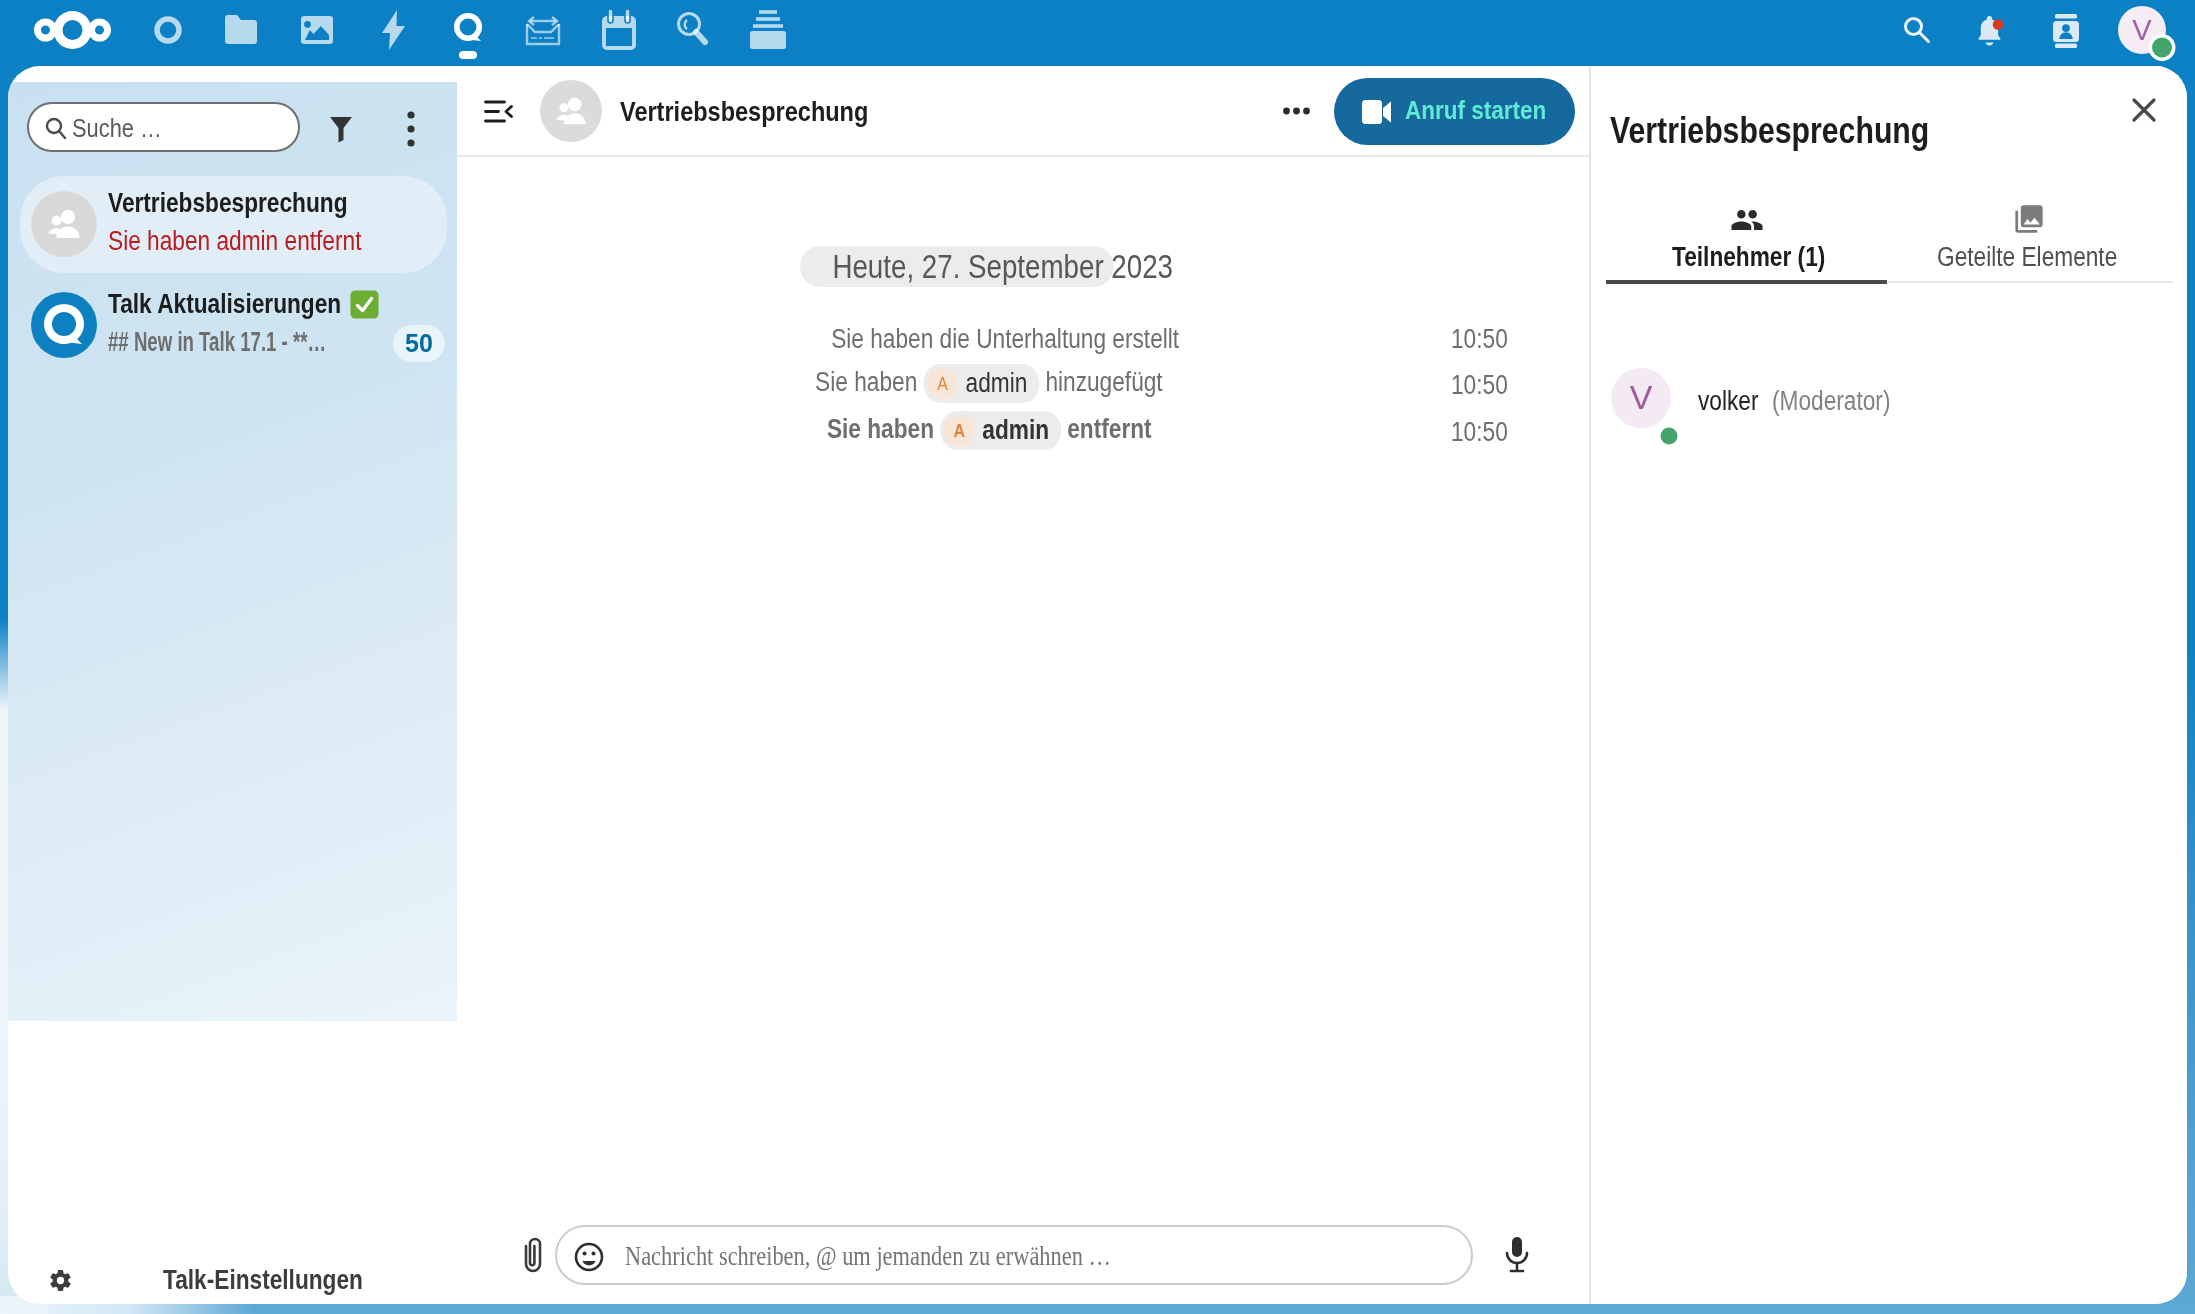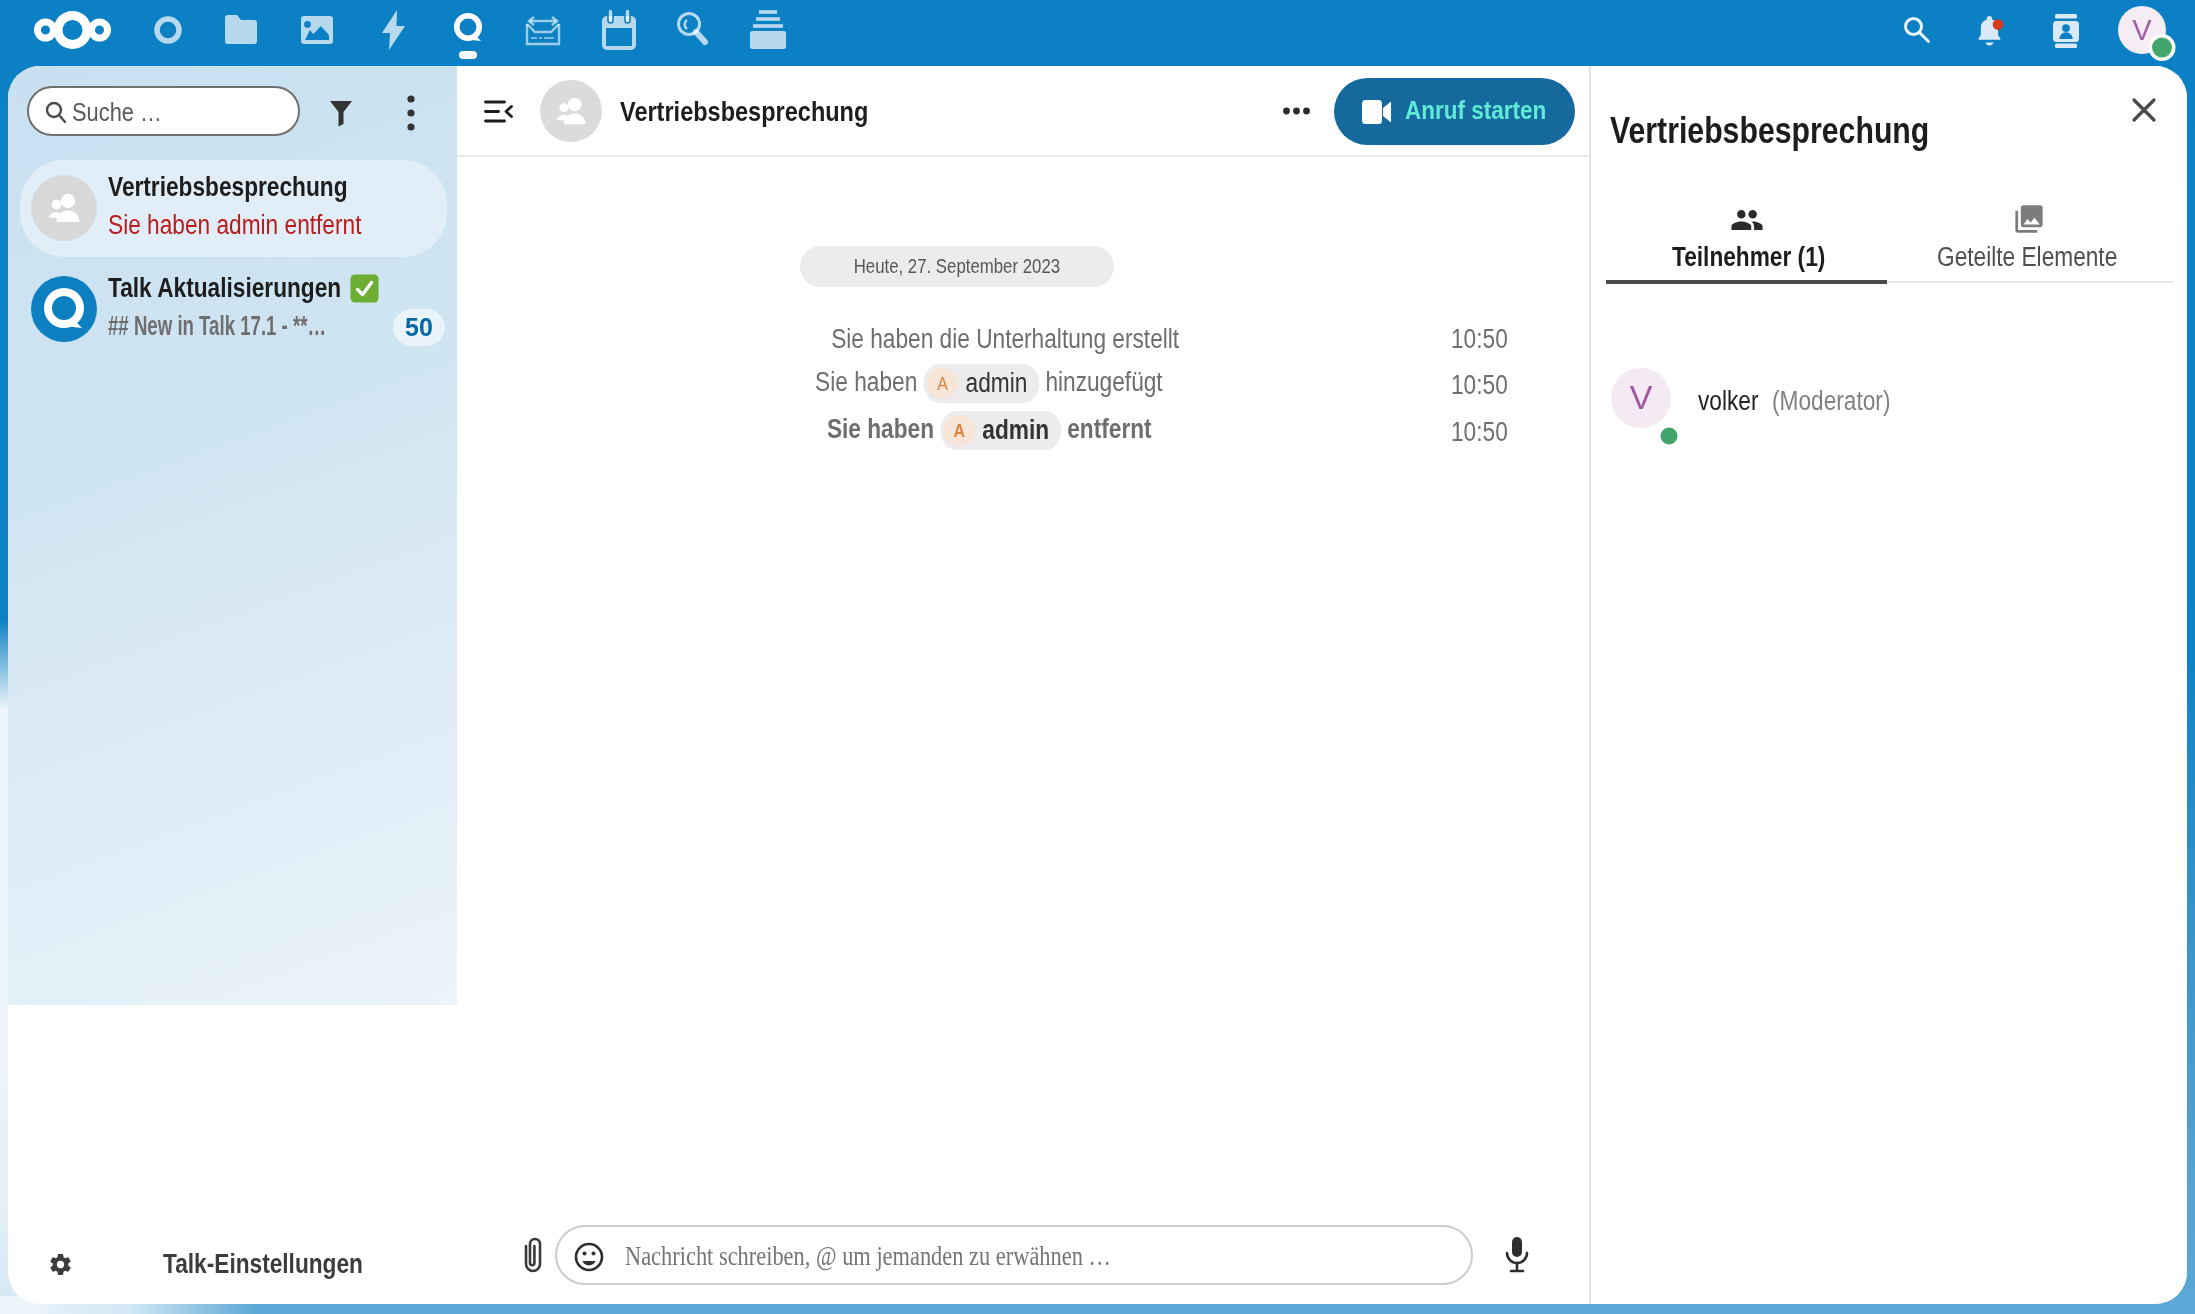--- a/index.html
+++ b/index.html
@@ -10,21 +10,21 @@
     position:relative;
   }
   .t { display:inline-block; transform:scaleX(0.84); transform-origin:left center; white-space:nowrap; }
   .tc { display:inline-block; transform:scaleX(0.84); transform-origin:center center; white-space:nowrap; }
   
   #topbar { position:absolute; left:0; top:0; width:2195px; height:66px; background:#0c80c4; }
   #topbar svg { position:absolute; }
   
   #shell { position:absolute; left:8px; top:66px; width:2179px; height:1238px;
            border-radius:32px; overflow:hidden; background:#ffffff; }
-  #nav { position:absolute; left:0; top:0; width:449px; height:939px;
+  #nav { position:absolute; left:0; top:16px; width:449px; height:939px;
          background:linear-gradient(160deg, #c8e0f0 0%, #d0e5f2 40%, #deecf6 70%, #eaf4fa 100%); }
   #main { position:absolute; left:449px; top:0; width:1132px; height:1238px; background:#fff; }
   #aside { position:absolute; left:1583px; top:0; width:596px; height:1238px; background:#fff; }
   #vdiv { position:absolute; left:1581px; top:0; width:2px; height:1238px; background:#e4e4e4; }
   
   #searchpill { position:absolute; left:19px; top:20px; width:273px; height:50px;
     background:#fff; border:2px solid #6f6f6f; border-radius:25px; }
   #searchpill span { position:absolute; left:43px; top:9px; font-size:26px; color:#5a5a5a; }
   .row { position:absolute; left:12px; width:427px; height:97px; border-radius:44px; }
   #row1 { top:94px; background:#e1eef7; }
@@ -37,21 +37,21 @@
   #navbottom { position:absolute; left:0; top:1172px; width:449px; height:66px; }
   #navbottom span { position:absolute; left:155px; top:11px; font-size:27px; font-weight:bold; color:#3c3c3c; }
   
   #chathead { position:absolute; left:0; top:0; width:1132px; height:91px; border-bottom:2px solid #e8e8e8; background:#fff;}
   #chattitle { position:absolute; left:163px; top:30px; font-size:28px; font-weight:bold; color:#1d1d1d; }
   #callbtn { position:absolute; left:877px; top:12px; width:241px; height:67px; border-radius:34px;
      background:#15699c; color:#5eead4; font-size:28px; font-weight:bold; }
   #callbtn span { position:absolute; left:71px; top:18px; font-size:25px; white-space:nowrap; transform:scaleX(0.90); transform-origin:left center; display:inline-block;}
   
   #datepill { position:absolute; left:343px; top:180px; width:314px; height:41px; background:#ececec;
-     border-radius:21px; text-align:center; line-height:41px; font-size:20px; color:#575757; }
+     border-radius:21px; text-align:center; line-height:41px; font-size:33px; color:#575757; }
   .sysline { position:absolute; width:1060px; text-align:center; font-size:27px; color:#6e6e6e; }
   .systime { position:absolute; left:994px; font-size:27px; color:#6e6e6e; transform:scaleX(0.84); transform-origin:left center; }
   .chip { display:inline-block; position:relative; background:#ececec; border-radius:20px; height:39px;
      padding:0 14px 0 50px; line-height:39px; color:#333; vertical-align:middle; }
   .chip .ca { position:absolute; left:4px; top:4px; width:37px; height:31px; border-radius:50%;
      background:#f7e5d8; color:#e0833f; font-size:19px; text-align:center; line-height:31px; }
   
   #inputpill { position:absolute; left:98px; top:1159px; width:918px; height:60px; border:2px solid #cccccc;
      border-radius:30px;font-family:Liberation Serif, serif; }
   #inputpill span { position:absolute; left:68px; top:13px; font-size:28px; color:#757575; white-space:nowrap; transform:scaleX(0.80); transform-origin:left center; display:inline-block; }

